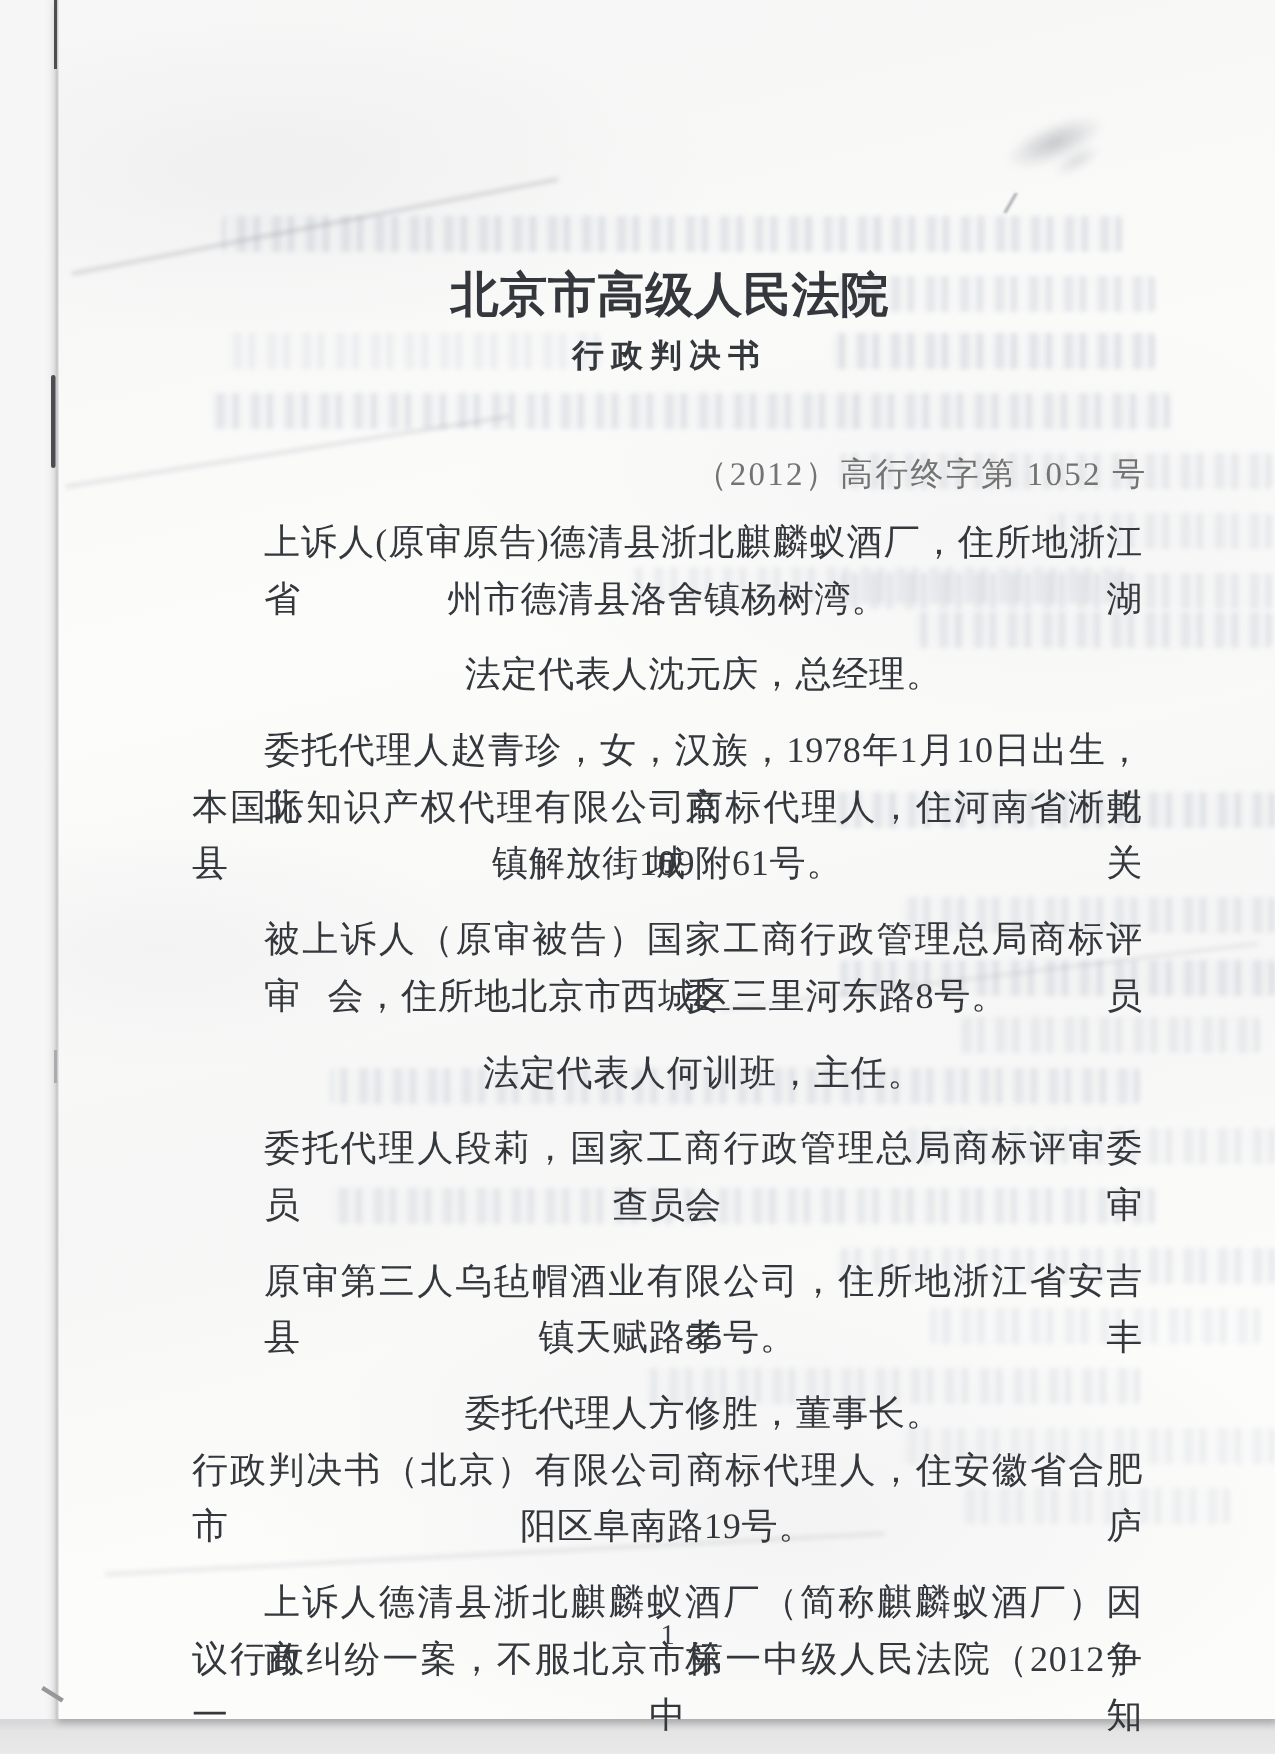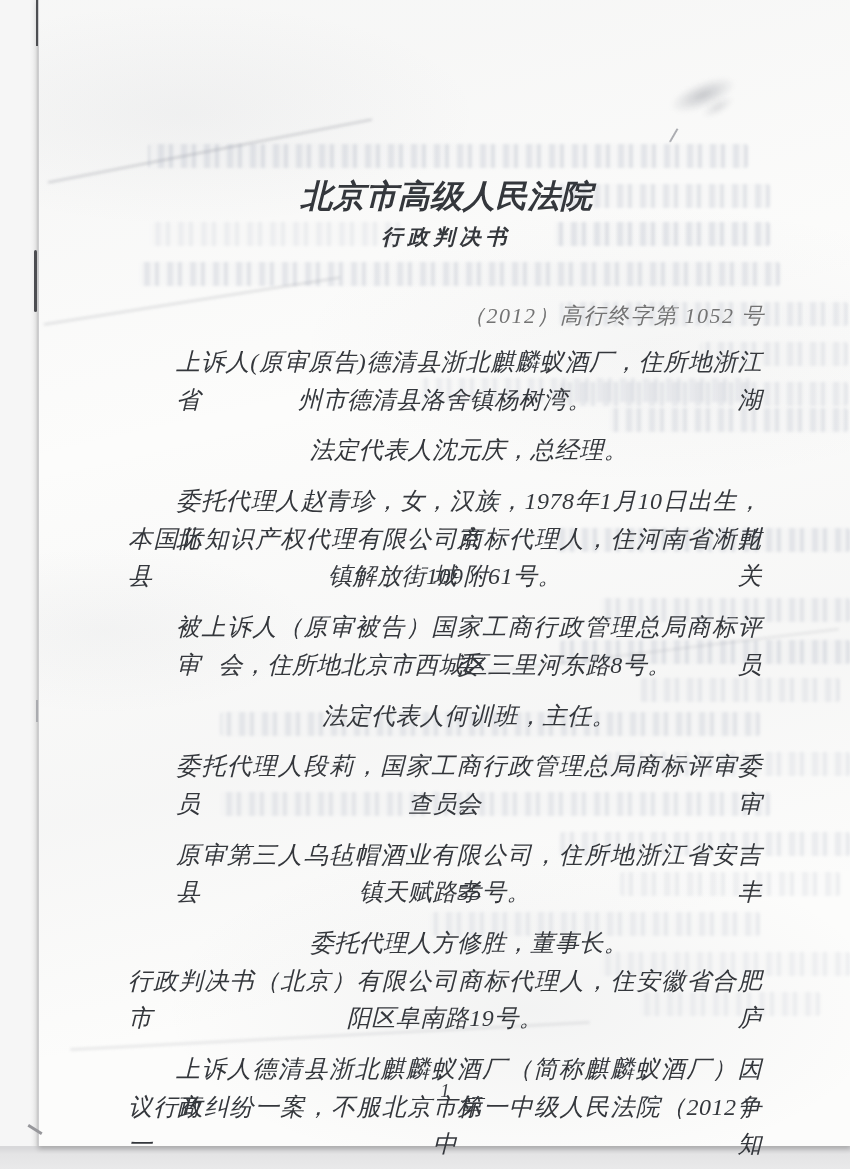--- a/index.html
+++ b/index.html
@@ -4,21 +4,21 @@
 <style>
   html, body {
     margin: 0; padding: 0;
     width: 850px; height: 1169px;
     overflow: hidden;
     background: #e3e3e4;
     font-family: "Liberation Serif", serif;
   }
   #scan {
     position: relative;
-    width: 850px; height: 1003px; font-style: italic;
+    width: 850px; height: 1003px;
   }
   
   .bed-left {
     position: absolute; left: 0; top: 0; width: 38px; height: 1146px;
     background: linear-gradient(90deg, #f6f6f6 0 30px, #ececec 36px, #dddddd 38px);
   }
   .bed-bottom {
     position: absolute; left: 0; top: 1146px; width: 850px; height: 23px;
     background: linear-gradient(180deg, #d8d8da 0 2px, #e4e4e5 8px, #e9e9ea 100%);
   }

